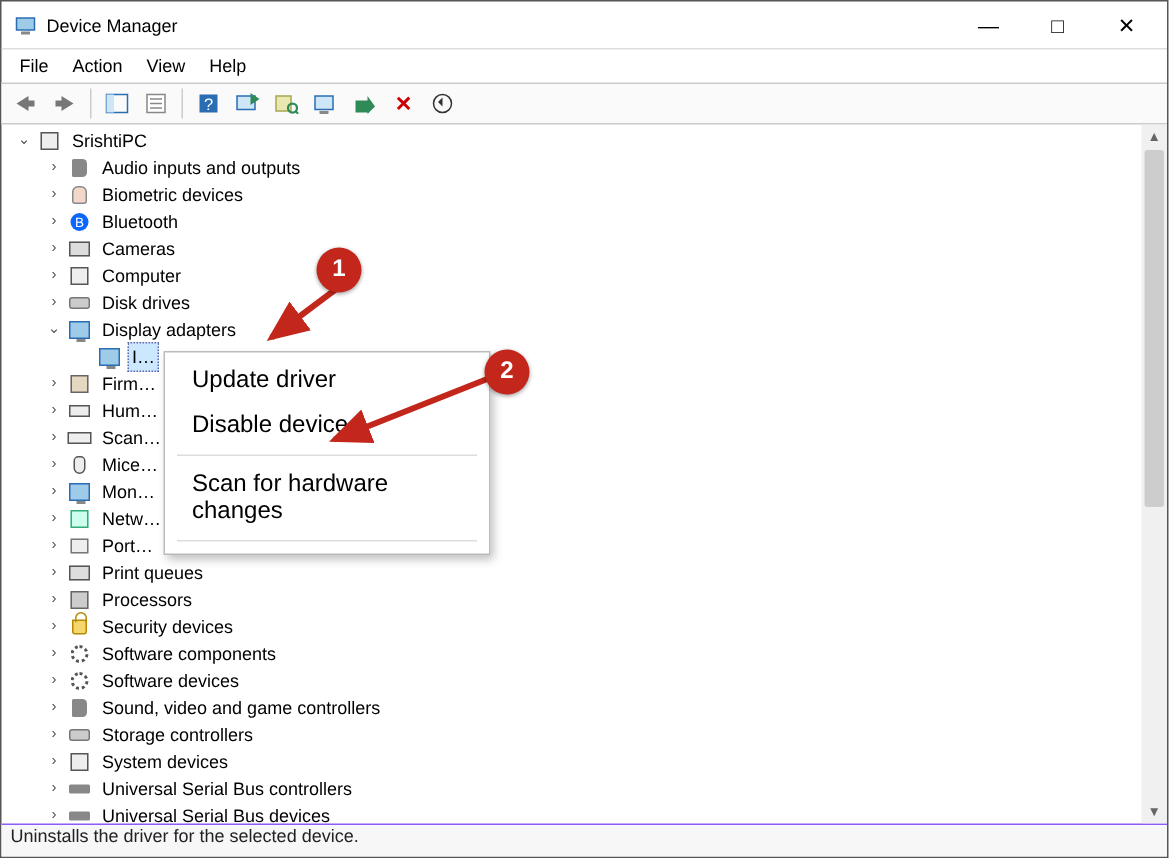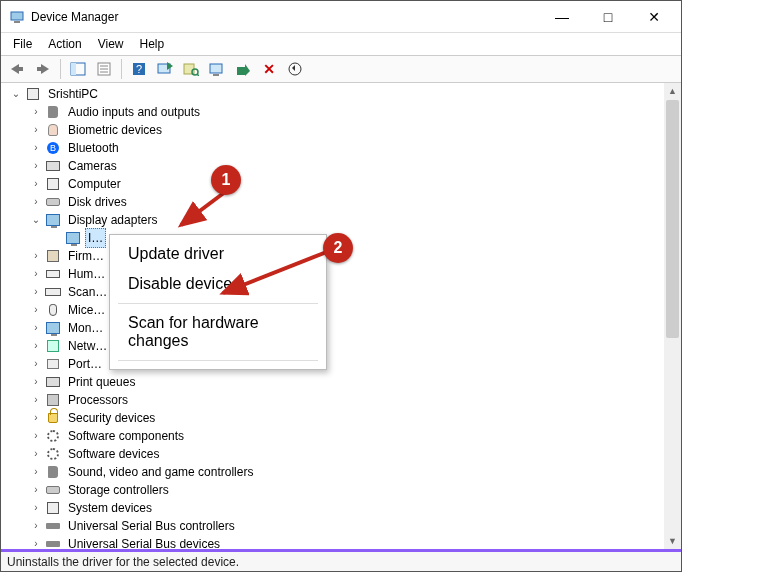--- a/index.html
+++ b/index.html
@@ -1,17 +1,17 @@
 <!DOCTYPE html>
 <html><head>
 <meta charset="utf-8">
 <style>
 * { box-sizing: border-box; margin: 0; padding: 0; font-family: "Segoe UI", Tahoma, sans-serif; }
 html, body { width: 781px; height: 572px; overflow: hidden; background: #fff; }
-.window { width: 682px; height: 572px; display: flex; flex-direction: column; border: 1px solid #555; background: #fff; position: relative; }
+.window { width: 779px; height: 572px; display: flex; flex-direction: column; border: 1px solid #555; background: #fff; position: relative; }
 
 
 .titlebar { height: 32px; display: flex; align-items: center; padding: 0 4px; border-bottom: 1px solid #ddd; }
 .titlebar .appicon { width: 16px; height: 16px; margin: 0 6px 0 4px; }
 .titlebar .title { font-size: 12px; flex: 0 0 auto; }
 .titlebar .spacer { flex: 1 1 auto; }
 .titlebar .winbtn { width: 46px; height: 31px; display: flex; align-items: center; justify-content: center; font-size: 14px; cursor: default; }
 
 
 .menubar { height: 22px; display: flex; align-items: center; padding: 0 4px; font-size: 12px; }
@@ -34,21 +34,21 @@
 .children { padding-left: 20px; }
 .children2 { padding-left: 20px; }
 
 
 .vscroll { position: absolute; right: 0; top: 0; bottom: 0; width: 17px; background: #f0f0f0; display: flex; flex-direction: column; }
 .vscroll .arrow { height: 17px; display: flex; align-items: center; justify-content: center; font-size: 9px; color: #666; cursor: default; }
 .vscroll .track { flex: 1; position: relative; }
 .vscroll .thumb { position: absolute; left: 2px; right: 2px; top: 0; height: 55%; background: #cdcdcd; border-radius: 2px; }
 
 
-.statusbar { height: 22px; border-top: 3px solid #8b5cf6; display: flex; align-items: center; padding: 0 6px; font-size: 12px; color: #222; background: #f7f7f7; }
+.statusbar { height: 22px; border-top: 1px solid #8b5cf6; display: flex; padding: 0 6px; font-size: 12px; color: #222; background: #f7f7f7; }
 
 
 .ctxmenu { position: absolute; background: #fff; border: 1px solid #bbb; box-shadow: 2px 3px 6px rgba(0,0,0,.25); font-size: 16px; padding: 4px 0; z-index: 50; width: 218px; }
 .ctxmenu .item { padding: 6px 18px; cursor: default; }
 .ctxmenu .item.bold { font-weight: 700; }
 .ctxmenu .divider { height: 1px; background: #ddd; margin: 4px 8px; }
 
 
 .badge { position: absolute; width: 30px; height: 30px; border-radius: 50%; background: #c3271c; color: #fff; font-weight: 700; font-size: 16px; display: flex; align-items: center; justify-content: center; z-index: 80; box-shadow: 0 1px 3px rgba(0,0,0,.4); }
 .arrow-svg { position: absolute; z-index: 70; pointer-events: none; }

